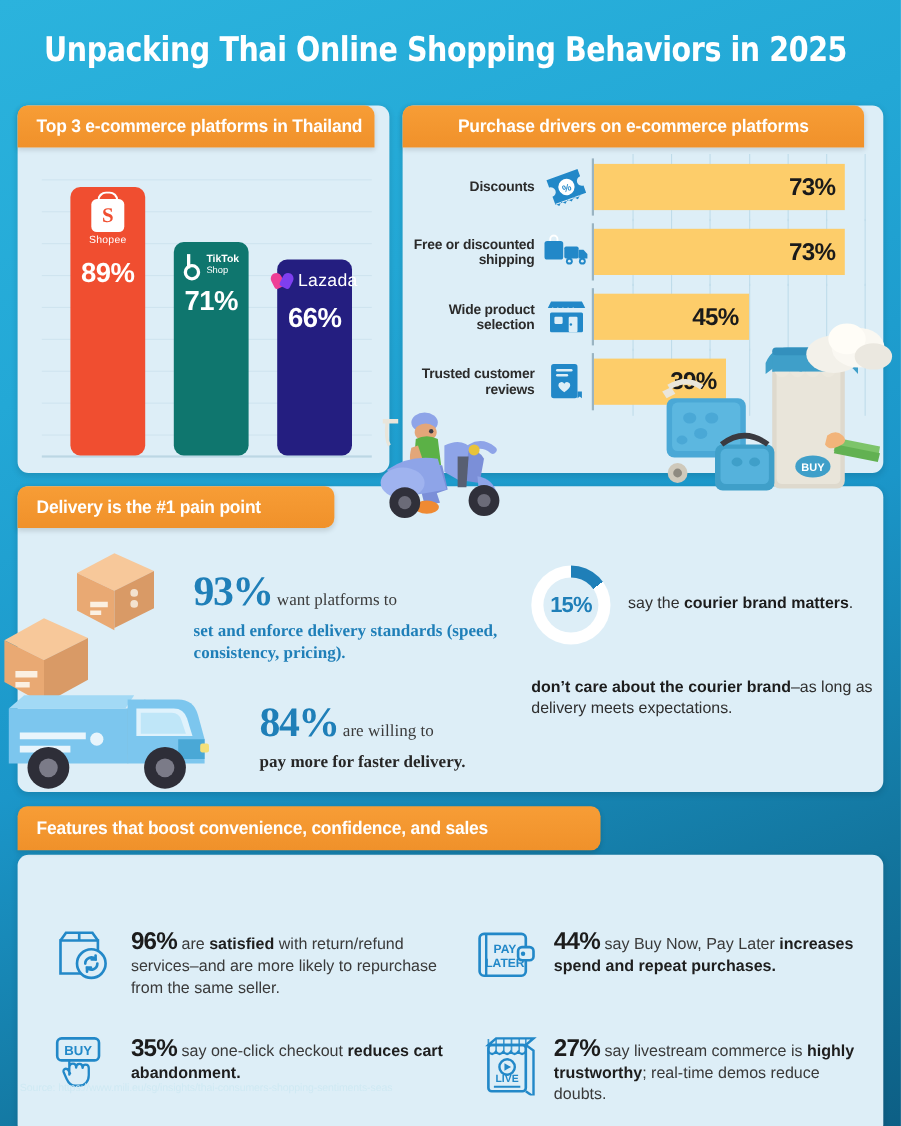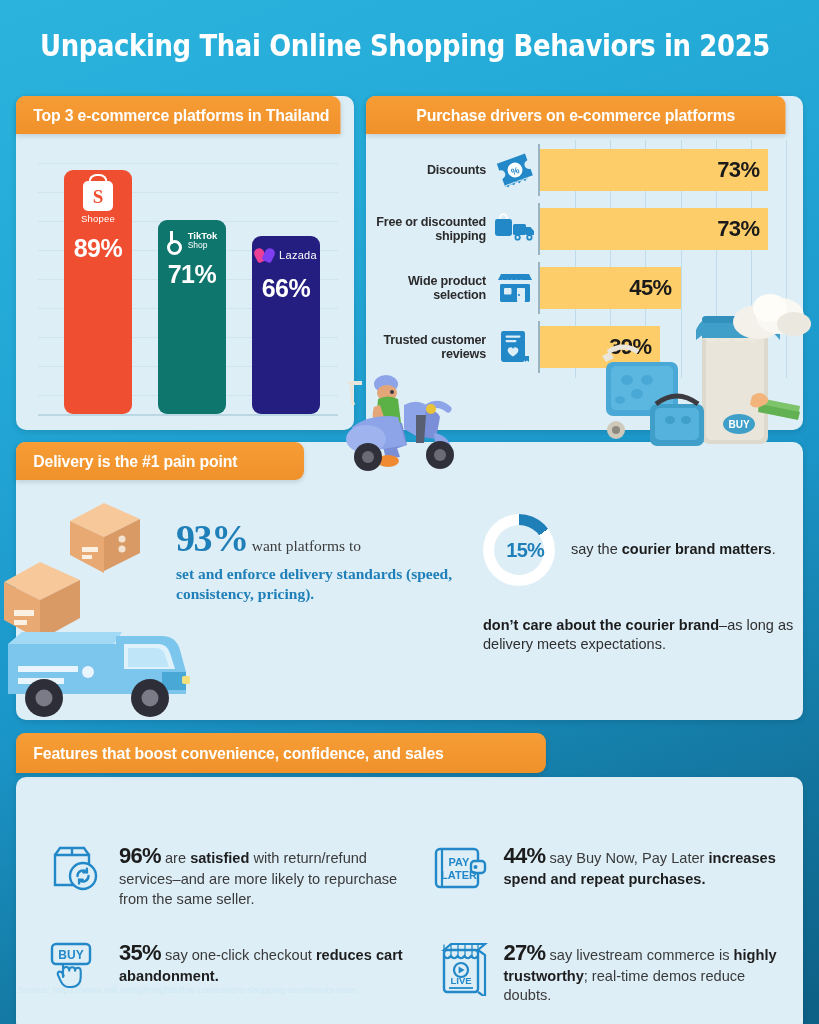--- a/index.html
+++ b/index.html
@@ -72,21 +72,21 @@
   .tt-txt { text-align:left; line-height:1.02; }
   .tt-txt b { color:#fff;font-size:9.5px;display:block; }
   .tt-txt i { color:#fff;font-size:8.5px;display:block;font-style:normal; }
 
   .lz-row { display:flex; align-items:center; gap:5px; }
   .lz-heart { width:19px;height:17px;position:relative; }
   .lz-heart::before,.lz-heart::after{content:"";position:absolute;top:1px;width:10px;height:14px;
       border-radius:6px 6px 3px 3px;}
   .lz-heart::before{left:0;background:#ee3f96;transform:rotate(-26deg);}
   .lz-heart::after{right:0;background:#7f3ff0;transform:rotate(26deg);}
-  .lz-name{color:#fff;font-size:11px;letter-spacing:0.3px;}
+  .lz-name{color:#fff;font-size:16px;letter-spacing:0.3px;}
 
   
   #panel-drivers { left: 366px; top: 96px; width: 437px; height: 334px; }
   #hdr-drivers { left: 366px; top: 96px; width: 437px; height: 38px;
                  justify-content:center; padding-left:0; }
   .hbars { position:absolute; left:8px; top:48px; right:12px; bottom:16px; }
   .hb-row { display:flex; align-items:center; height:52px; margin-bottom:7px; }
   .hb-label { width:118px; text-align:right; font-size:12.6px; font-weight:bold;
               color:#2b2b2b; line-height:1.12; padding-right:6px; letter-spacing:-0.2px; }
   .hb-icon { width:46px; display:flex; justify-content:center; align-items:center; color:#2288c8; }
@@ -106,21 +106,21 @@
   .stat-text .dark-b { color:#262626; font-weight:bold; }
 
   #stat-93 { left: 176px; top: 513px; width: 300px; }
   #stat-84 { left: 236px; top: 632px; width: 268px; }
 
   .donut-row { position:absolute; display:flex; align-items:center; gap:16px; }
   #donut-15 { left: 483px; top: 514px; width: 310px; }
   #donut-70 { left: 483px; top: 616px; width: 315px; }
   .donut { width:72px; height:72px; border-radius:50%; position:relative; flex:0 0 auto; }
   .donut-hole { position:absolute; inset:11px; background:#ddeef7; border-radius:50%;
-                display:flex; align-items:center; justify-content:flex-end; }
+                display:flex; align-items:center; justify-content:center; }
   .donut-val { font-size:20px; font-weight:bold; color:#1f7fb8; letter-spacing:-0.8px; }
   .donut-txt { font-size:14.5px; color:#2f2f2f; line-height:1.33; }
   .donut-txt b { color:#1c1c1c; }
 
   
   #panel-features { left: 16px; top: 733px; width: 787px; height: 255px; margin-top: 44px; }
   #hdr-features { left: 16px; top: 733px; width: 552px; height: 40px; border-radius: 9px 9px 9px 0; }
   .feat-grid { position:absolute; left:14px; right:10px; top:56px; bottom:10px;
                display:grid; grid-template-columns: 1fr 1fr; grid-template-rows: 1fr 1fr;
                column-gap:6px; row-gap:4px; }
@@ -326,20 +326,27 @@
   <div class="card-header" id="hdr-delivery">Delivery is the #1 pain point</div>
 
   <div class="stat-big" id="stat-93">
     <div class="stat-text">
       <span class="big-num">93%</span>
       <span>want platforms to</span><br>
       <span class="blue-b">set and enforce delivery standards (speed, consistency, pricing).</span>
     </div>
   </div>
 
+  <div class="stat-big" id="stat-84">
+    <div class="stat-text">
+      <span class="big-num">84%</span>
+      <span>are willing to</span><br>
+      <span class="dark-b">pay more for faster delivery.</span>
+    </div>
+  </div>
 
   <div class="donut-row" id="donut-15">
     <div class="donut" style="background: conic-gradient(from 0deg, #1f7fb8 0 15%, #ffffff 15% 100%);">
       <div class="donut-hole">
         <span class="donut-val">15%</span>
       </div>
     </div>
     <div class="donut-txt">
       <span>say the </span><b>courier brand matters</b><span>.</span>
     </div>

